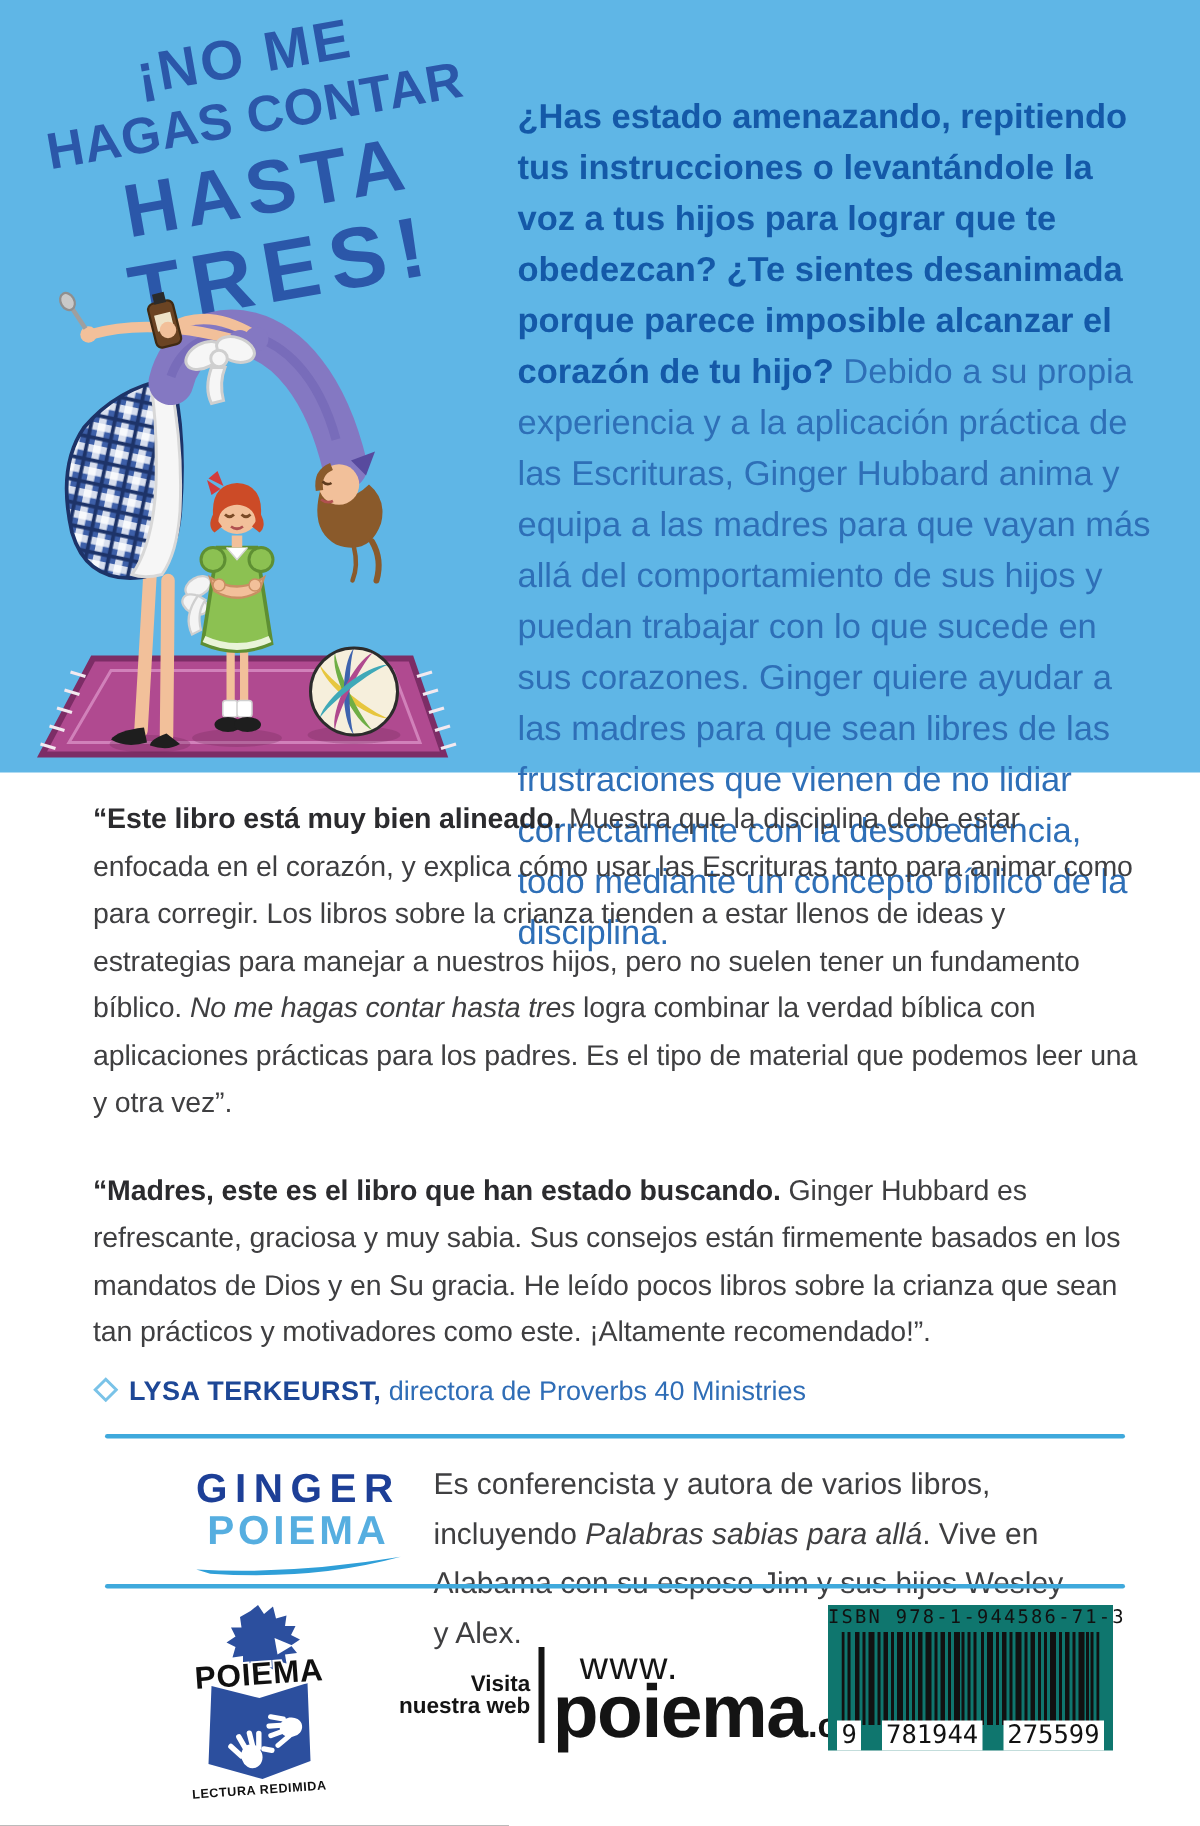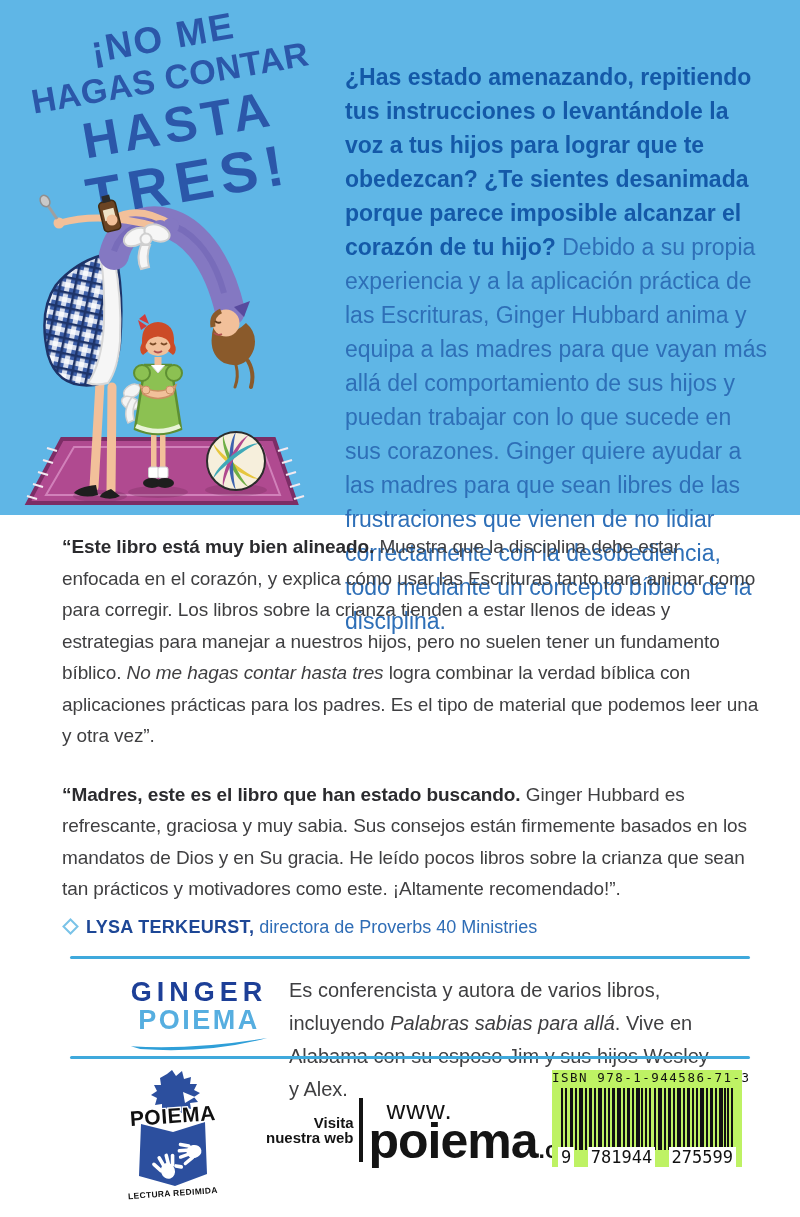--- a/index.html
+++ b/index.html
@@ -53,21 +53,21 @@
   
   .poiema{position:absolute;left:122px;top:1068px;width:102px;height:132px;}
   .psvg{width:102px;height:132px;}
   .weblogo{position:absolute;left:266px;top:1098px;display:flex;align-items:center;color:#141414;}
   .visita{display:flex;flex-direction:column;align-items:flex-end;font-weight:700;font-size:15px;line-height:15.5px;margin-right:5px;}
   .wbar{width:4px;height:64px;background:#141414;margin-right:6px;}
   .www{font-size:26px;font-weight:400;line-height:22px;letter-spacing:1px;margin-left:18px;}
   .wrow{display:flex;align-items:flex-end;}
   .wname{font-size:50px;font-weight:800;line-height:41px;letter-spacing:-1px;}
   .wtld{font-size:23px;font-weight:800;line-height:23px;margin-left:1px;}
-  .barcode{position:absolute;left:552px;top:1070px;width:190px;text-align:center;background:#bef264;}
+  .barcode{position:absolute;left:552px;top:1070px;width:190px;text-align:center;background:#0f766e;}
   .isbn{font-family:"DejaVu Sans Mono",monospace;font-size:12.5px;letter-spacing:1.5px;color:#111;white-space:nowrap;}
   .bars{display:block;width:172px;height:80px;margin:3px auto 0;}
   .bdigits{position:relative;display:flex;justify-content:space-between;width:178px;margin:-21px auto 0;
     font-family:"DejaVu Sans Mono",monospace;font-size:17px;color:#111;}
   .bdigits span{background:#fff;padding:0 3px;}
 </style>
 </head>
 <body>
 
 <div class="page">

